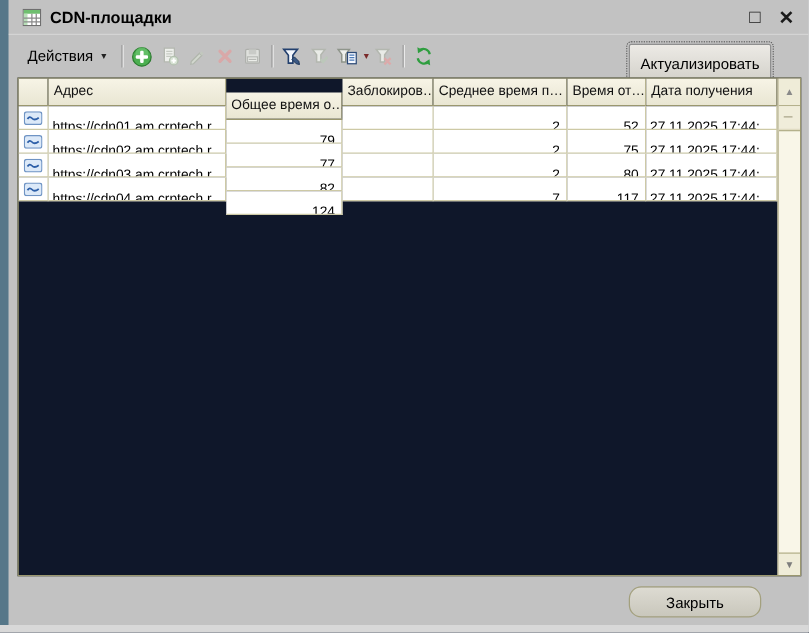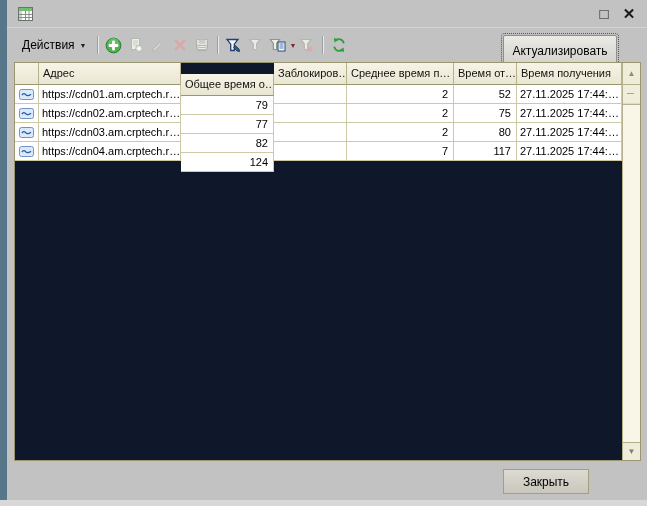--- a/index.html
+++ b/index.html
@@ -55,21 +55,21 @@
   .th{
     box-sizing:border-box;height:22px;line-height:21px;font-size:11px;color:#111;
     background:linear-gradient(#f7f4e6,#e9e6d3);
     border-right:1px solid #b5b18c;border-bottom:1px solid #9a976f;
     padding-left:4px;white-space:nowrap;overflow:hidden;
   }
   .trow{display:flex;height:19px;}
   .td{
     box-sizing:border-box;height:19px;line-height:18px;font-size:11px;color:#000;
     background:#fff;border-right:1px solid #cdc9a5;border-bottom:1px solid #cdc9a5;
-    white-space:nowrap;overflow:hidden;padding:0 3px;
+    white-space:nowrap;overflow:hidden;padding:8px 3px;
   }
   .td.num{text-align:right;padding-right:5px;}
   .td.icon-cell{display:flex;align-items:center;justify-content:center;padding:0;}
   .c0{width:24px;} .c1{width:142px;} .c2{width:93px;margin-top:11px;} .c3{width:73px;}
   .c4{width:107px;} .c5{width:63px;} .c6{width:105px;}
   
   .vscroll{
     position:absolute;top:0;right:0;bottom:0;width:18px;
     background:#f9f6e8;border-left:1px solid #b5b18c;box-sizing:border-box;
   }
@@ -81,23 +81,23 @@
   .sc-up{top:0;border-bottom:1px solid #b5b18c;}
   .sc-down{bottom:0;height:17px;border-top:1px solid #b5b18c;color:#7d7d7d;}
   .sc-thumb{
     position:absolute;left:0;right:0;top:22px;height:19px;background:#f0edda;
     border-bottom:1px solid #b5b18c;box-shadow:inset 0 -1px 0 #e0dcc2;
   }
   .sc-thumb::after{content:"";position:absolute;left:4px;top:8px;width:7px;height:2px;
     border-top:1px solid #a9a58a;}
   
   .close-btn{
-    position:absolute;left:496px;top:469px;width:86px;height:25px;
+    position:absolute;left:496px;top:469px;width:106px;height:25px;
     background:linear-gradient(#dddbd2,#c9c7bc);
-    border:1px solid #a3a07e;border-radius:0;
+    border:1px solid #a3a07e;border-radius:10px;
     font-family:"Liberation Sans",sans-serif;font-size:12px;color:#000;
     display:flex;align-items:center;justify-content:center;
   }
   .bottom-strip{position:absolute;left:0;top:500px;width:647px;height:6px;background:#d8d8d8;}
 </style>
 </head>
 <body>
 
 <div class="stage">
   <div class="workspace-strip"></div>
@@ -105,20 +105,21 @@
 
   <div class="window">
 
     <div class="titlebar">
       <svg class="title-icon" width="15" height="14" viewBox="0 0 15 14">
         <rect x="0.5" y="0.5" width="14" height="13" fill="#ffffff" stroke="#6f6f6f"></rect>
         <rect x="1" y="1" width="13" height="3" fill="#6fbf6f"></rect>
         <rect x="1" y="4" width="3" height="9" fill="#b9e0b9"></rect>
         <path d="M1 7.5 H14 M1 10.5 H14 M7.5 4 V13 M11 4 V13" stroke="#8a8a8a" stroke-width="1" fill="none"></path>
       </svg>
+      <span class="title-text">CDN-площадки</span>
       <span class="title-spacer"></span>
       <span class="win-btn btn-max">□</span>
       <span class="win-btn btn-close">✕</span>
     </div>
 
     <div class="toolbar">
       <div class="actions-btn">
         <span>Действия</span>
         <span class="actions-arrow">▼</span>
       </div>
@@ -203,21 +204,21 @@
     <button class="actualize-btn">Актуализировать</button>
 
     <div class="table-box">
       <div class="thead">
         <div class="th c0"></div>
         <div class="th c1">Адрес</div>
         <div class="th c2">Общее время о…</div>
         <div class="th c3">Заблокиров…</div>
         <div class="th c4">Среднее время п…</div>
         <div class="th c5">Время от…</div>
-        <div class="th c6">Время получения</div>
+        <div class="th c6">Дата получения</div>
       </div>
 
       <div class="trow">
         <div class="td c0 icon-cell">
           <svg width="15" height="11" viewBox="0 0 15 11">
             <rect x="0.5" y="0.5" width="14" height="10" rx="2" fill="#dce9f8" stroke="#6f94c4"></rect>
             <path d="M3 6.2 Q4.6 3.4 6.6 5.6 T12 5.2" fill="none" stroke="#2d5fa8" stroke-width="1.4"></path>
           </svg>
         </div>
         <div class="td c1">https://cdn01.am.crptech.r…</div>

